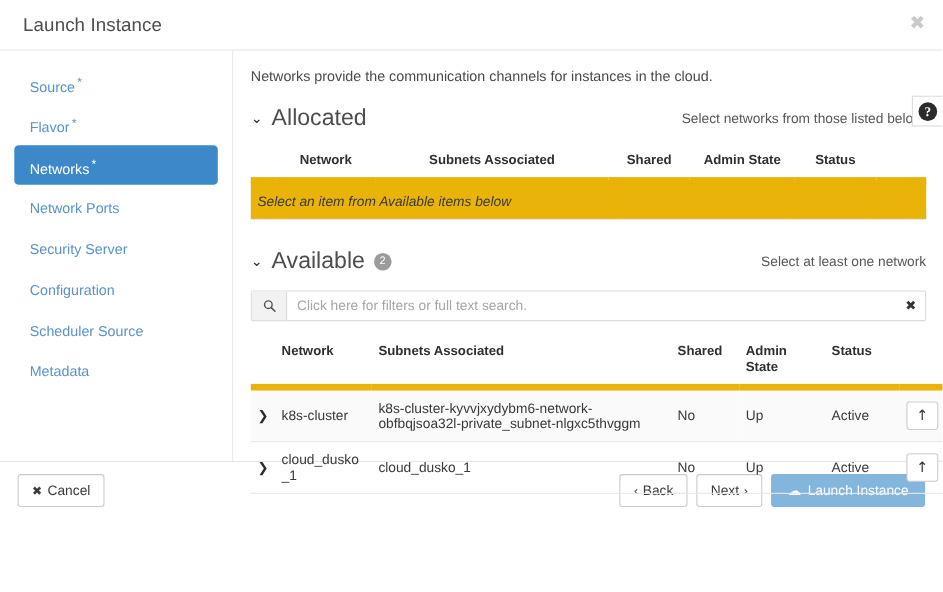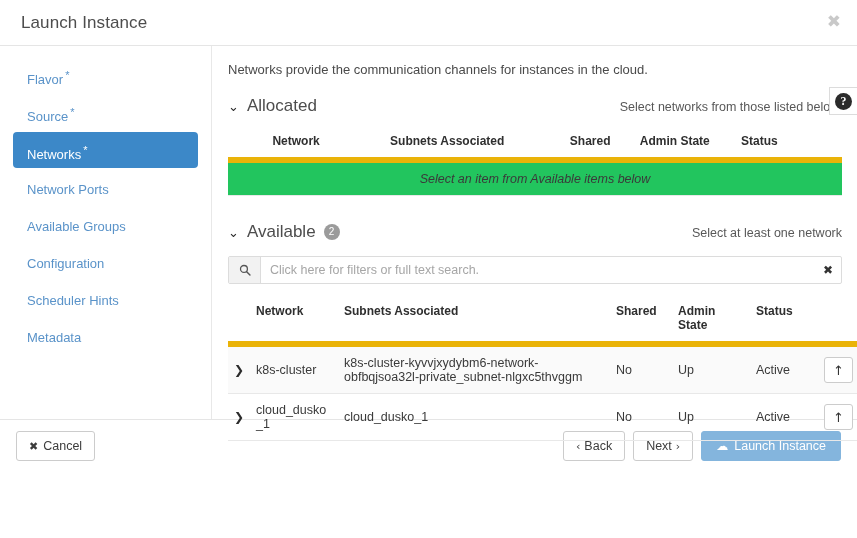--- a/index.html
+++ b/index.html
@@ -155,21 +155,21 @@
     align-items: center;
   }
   .chev {
     color: #2b2b2b;
     font-size: 13px;
     margin-right: 8px;
     line-height: 1;
     font-family: "DejaVu Sans", sans-serif;
   }
   .section-title {
-    font-size: 17px;
+    font-size: 21px;
     color: #4d4d4d;
   }
   .count-badge {
     display: inline-block;
     margin-left: 8px;
     min-width: 16px;
     height: 16px;
     line-height: 16px;
     padding: 0 5px;
     border-radius: 9px;
@@ -202,22 +202,21 @@
   table.grid td {
     font-size: 12.5px;
     color: #3a3a3a;
     padding: 9px 6px;
     border-bottom: 1px solid #e8e8e8;
     vertical-align: middle;
     word-wrap: break-word;
     overflow-wrap: break-word;
   }
   .allocated-empty td {
-    background: #22c55e;
-    text-align: center;
+    background: #eab308;
     font-style: italic;
     color: #4a4a4a;
     font-size: 12.5px;
     padding: 11px 6px;
     border-bottom: 1px solid #e8e8e8;
   }
   tr.striped td {
     background: #fafafa;
   }
   .expand-icon {
@@ -340,39 +339,39 @@
 
   <div class="modal-header">
     <div class="modal-title">Launch Instance</div>
     <div class="close-icon">✖</div>
   </div>
 
   <div class="modal-body">
 
     <div class="sidebar">
       <div class="nav-item">
+        <span>Source</span><span class="req-star">*</span>
+      </div>
+      <div class="nav-item">
         <span>Flavor</span><span class="req-star">*</span>
-      </div>
-      <div class="nav-item">
-        <span>Source</span><span class="req-star">*</span>
       </div>
       <div class="nav-item active">
         <span>Networks</span><span class="req-star">*</span>
       </div>
       <div class="nav-item">
         <span>Network Ports</span>
       </div>
       <div class="nav-item">
-        <span>Available Groups</span>
+        <span>Security Server</span>
       </div>
       <div class="nav-item">
         <span>Configuration</span>
       </div>
       <div class="nav-item">
-        <span>Scheduler Hints</span>
+        <span>Scheduler Source</span>
       </div>
       <div class="nav-item">
         <span>Metadata</span>
       </div>
     </div>
 
     <div class="main">
 
       <div class="help-btn">
         <div class="help-circle">?</div>

